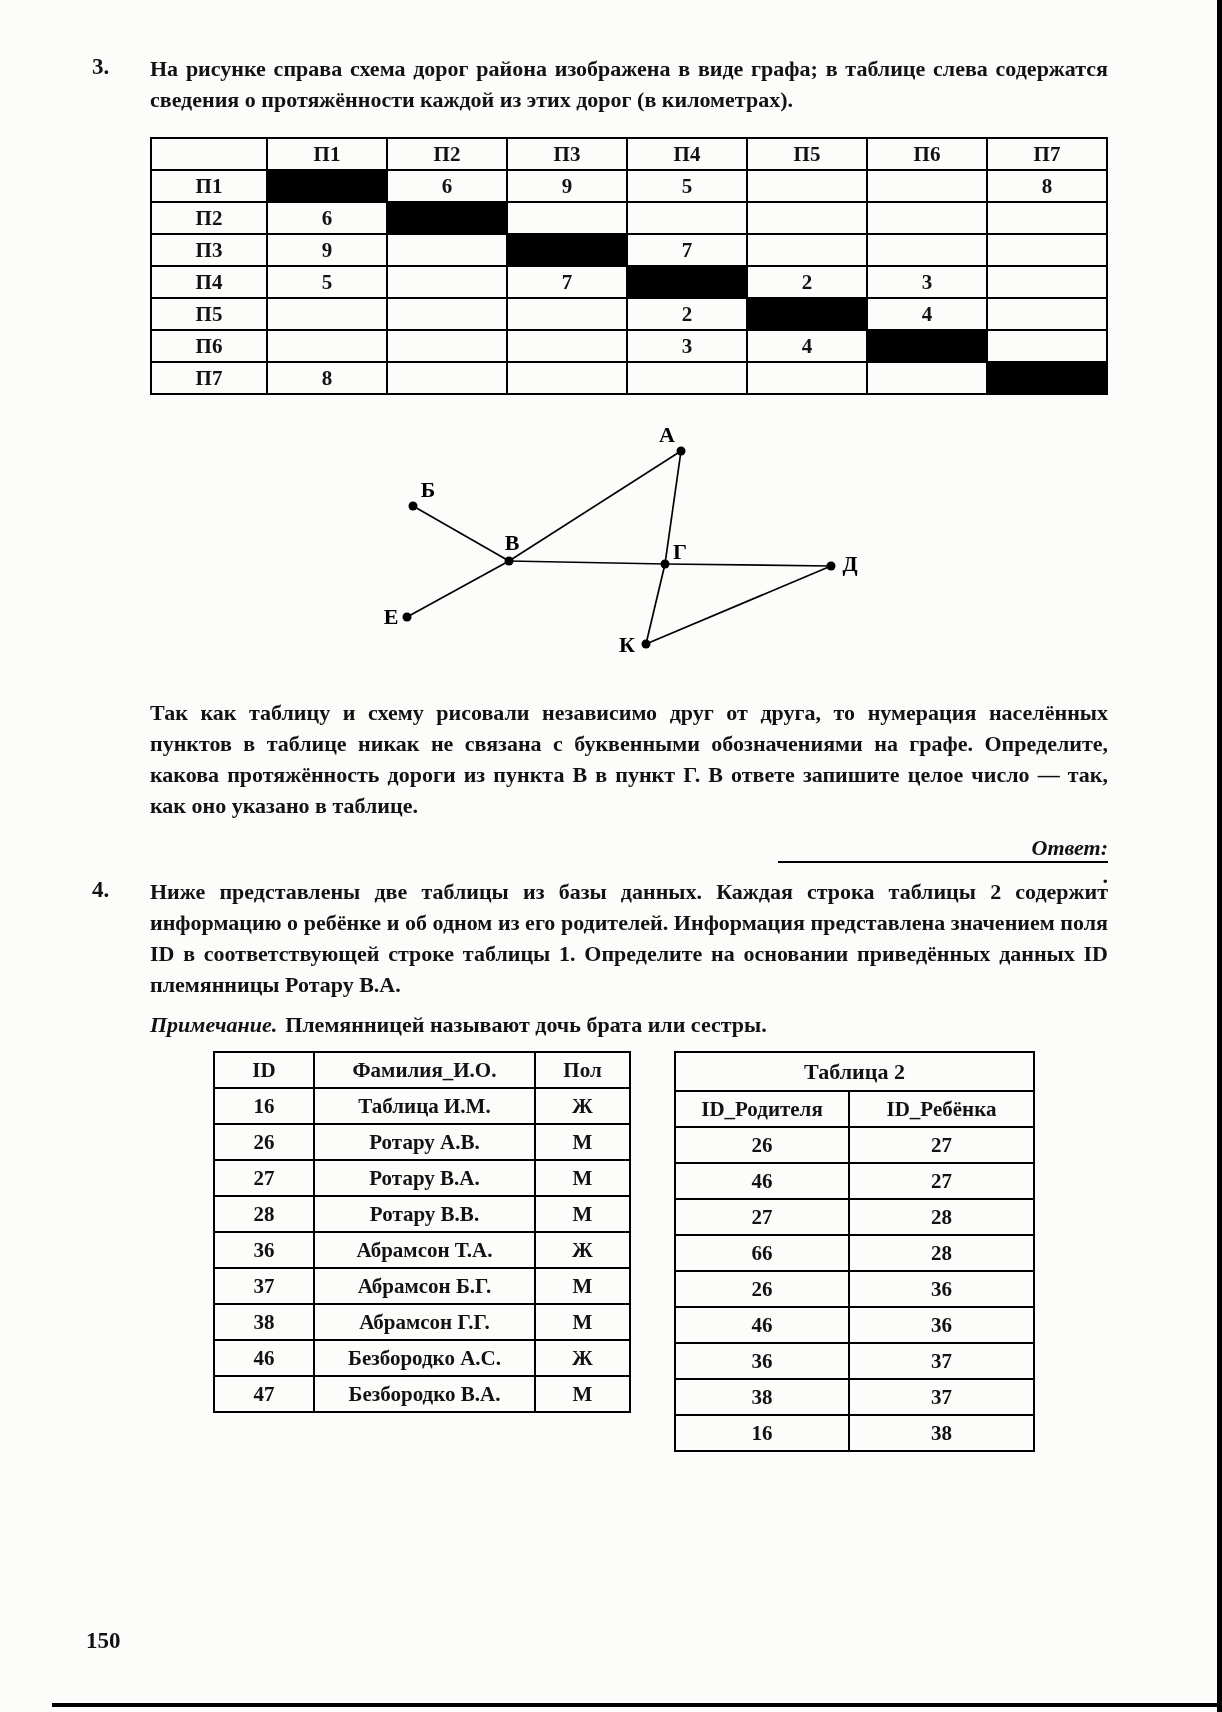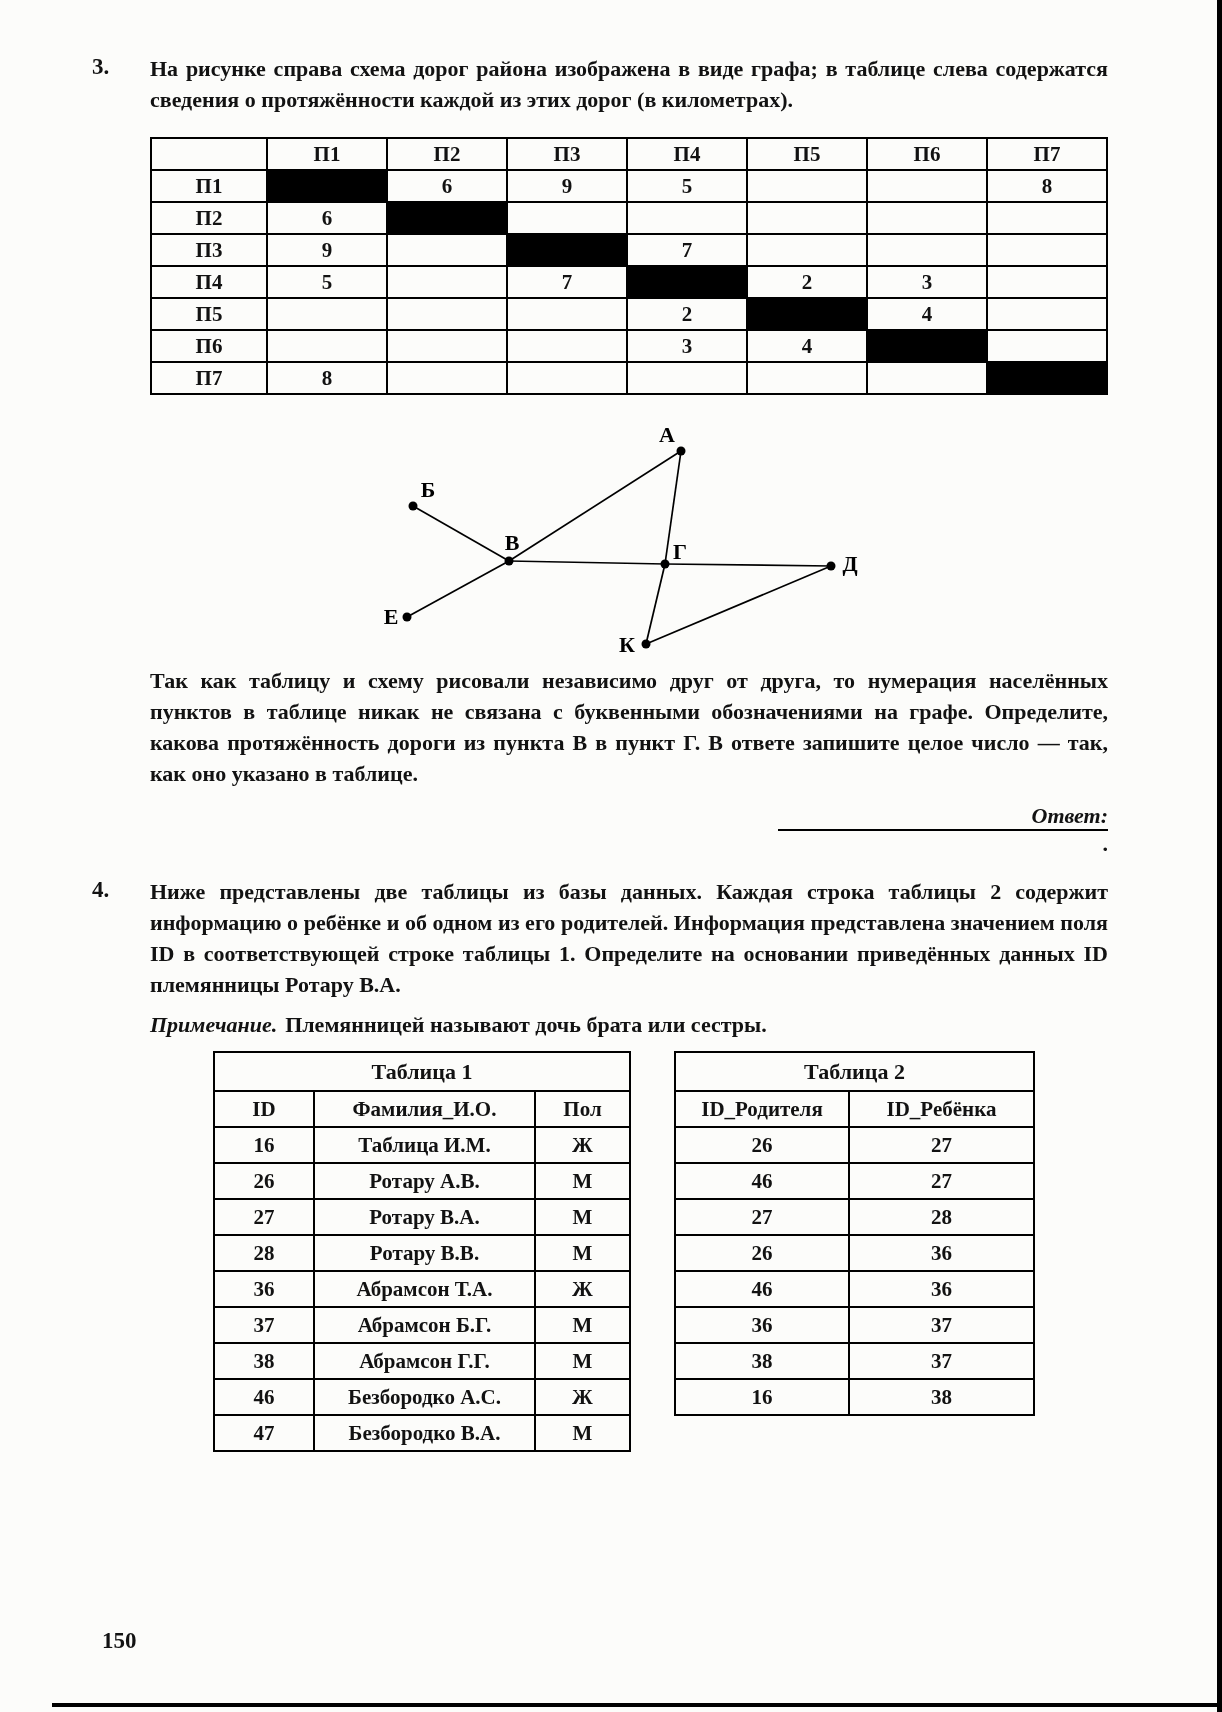--- a/index.html
+++ b/index.html
@@ -29,41 +29,41 @@
   
   .graph-figure { margin-left:238px; margin-top:36px; width:505px; height:230px; }
   .graph-figure svg { display:block; overflow:visible; }
   .graph-figure line { stroke:#000; stroke-width:1.7; }
   .graph-figure circle { fill:#000; }
   .graph-figure text {
     font-family:"Liberation Serif", serif; font-size:22px; font-weight:bold;
     text-anchor:middle; fill:#000;
   }
 
-  .task { margin-top:4px; }
+  .task { margin-top:36px; }
   .answer-line { margin-top:14px; font-size:22px; display:flex; align-items:flex-end;flex-direction:column; }
   .answer-label { font-style:italic; }
   .answer-blank { width:330px; border-bottom:2px solid #000; margin-left:12px; }
 
   .note { margin-top:9px; font-size:22px; line-height:31px; }
   .note-label { font-style:italic; margin-right:8px; }
 
   
   .tables-row { display:flex; gap:43px; margin-left:63px; margin-top:11px; align-items:flex-start; }
   table.db { border-collapse:collapse; }
   table.db th, table.db td {
     border:2px solid #000; height:36px; padding:0 6px;
     text-align:center; vertical-align:middle;
     font-size:21px; font-weight:bold;
   }
   table.db th.title { height:39px; font-size:22px; }
   #t1 .c0 { width:100px; } #t1 .c1 { width:221px; } #t1 .c2 { width:95px; }
   #t2 .c0 { width:174px; } #t2 .c1 { width:185px; }
 
-  .page-number { position:absolute; left:102px; top:1628px; font-size:23px; }
+  .page-number { position:absolute; left:86px; top:1628px; font-size:23px; }
   .edge-right  { position:absolute; right:0; top:0; width:5px; height:1712px; background:#000; }
   .edge-bottom { position:absolute; left:52px; right:0; top:1703px; height:4px; background:#000; }
 </style>
 </head>
 <body>
 
 <div class="page">
 
   <section class="problem" id="p3">
     <div class="prob-num">3.</div>
@@ -200,23 +200,20 @@
 
   <section class="problem" id="p4">
     <div class="prob-num">4.</div>
     <div class="prob-body">
       <p class="stmt">Ниже представлены две таблицы из базы данных. Каждая строка таблицы 2 содержит информацию о ребёнке и об одном из его родителей. Информация представлена значением поля ID в соответствующей строке таблицы 1. Определите на основании приведённых данных ID племянницы Ротару В.А.</p>
       <p class="note"><span class="note-label">Примечание.</span><span>Племянницей называют дочь брата или сестры.</span></p>
       <div class="tables-row">
         <table class="db" id="t1">
             <tbody>
               <tr>
-                <th class="title" colspan="3">Таблица 1</th>
-              </tr>
-              <tr>
                 <th class="c0">ID</th>
                 <th class="c1">Фамилия_И.О.</th>
                 <th class="c2">Пол</th>
               </tr>
               <tr>
                 <td class="c0">16</td>
                 <td class="c1">Таблица И.М.</td>
                 <td class="c2">Ж</td>
               </tr>
               <tr>
@@ -273,20 +270,24 @@
               <tr>
                 <td class="c0">26</td>
                 <td class="c1">27</td>
               </tr>
               <tr>
                 <td class="c0">46</td>
                 <td class="c1">27</td>
               </tr>
               <tr>
                 <td class="c0">27</td>
+                <td class="c1">28</td>
+              </tr>
+              <tr>
+                <td class="c0">66</td>
                 <td class="c1">28</td>
               </tr>
               <tr>
                 <td class="c0">26</td>
                 <td class="c1">36</td>
               </tr>
               <tr>
                 <td class="c0">46</td>
                 <td class="c1">36</td>
               </tr>

